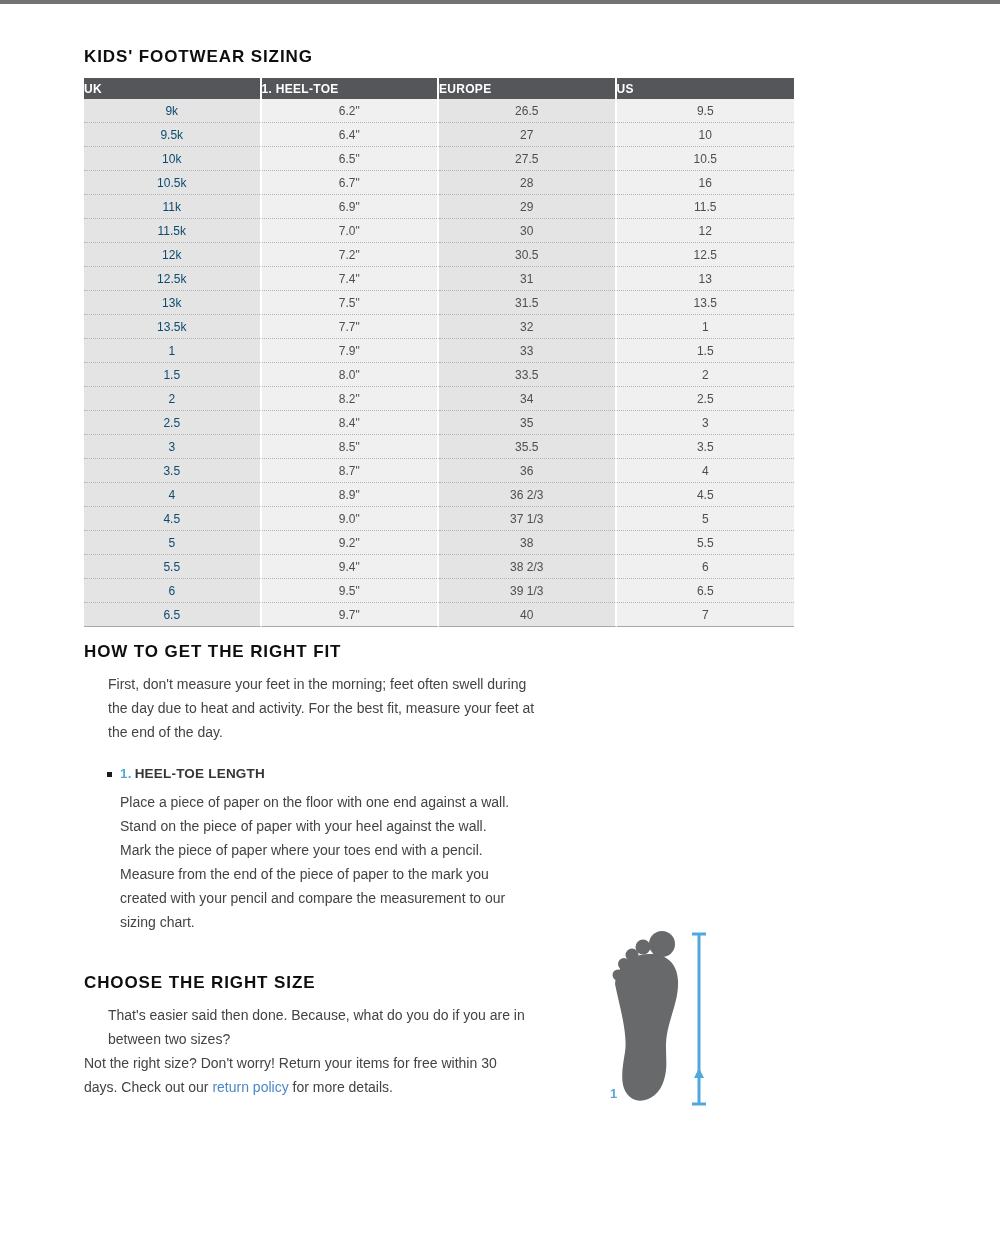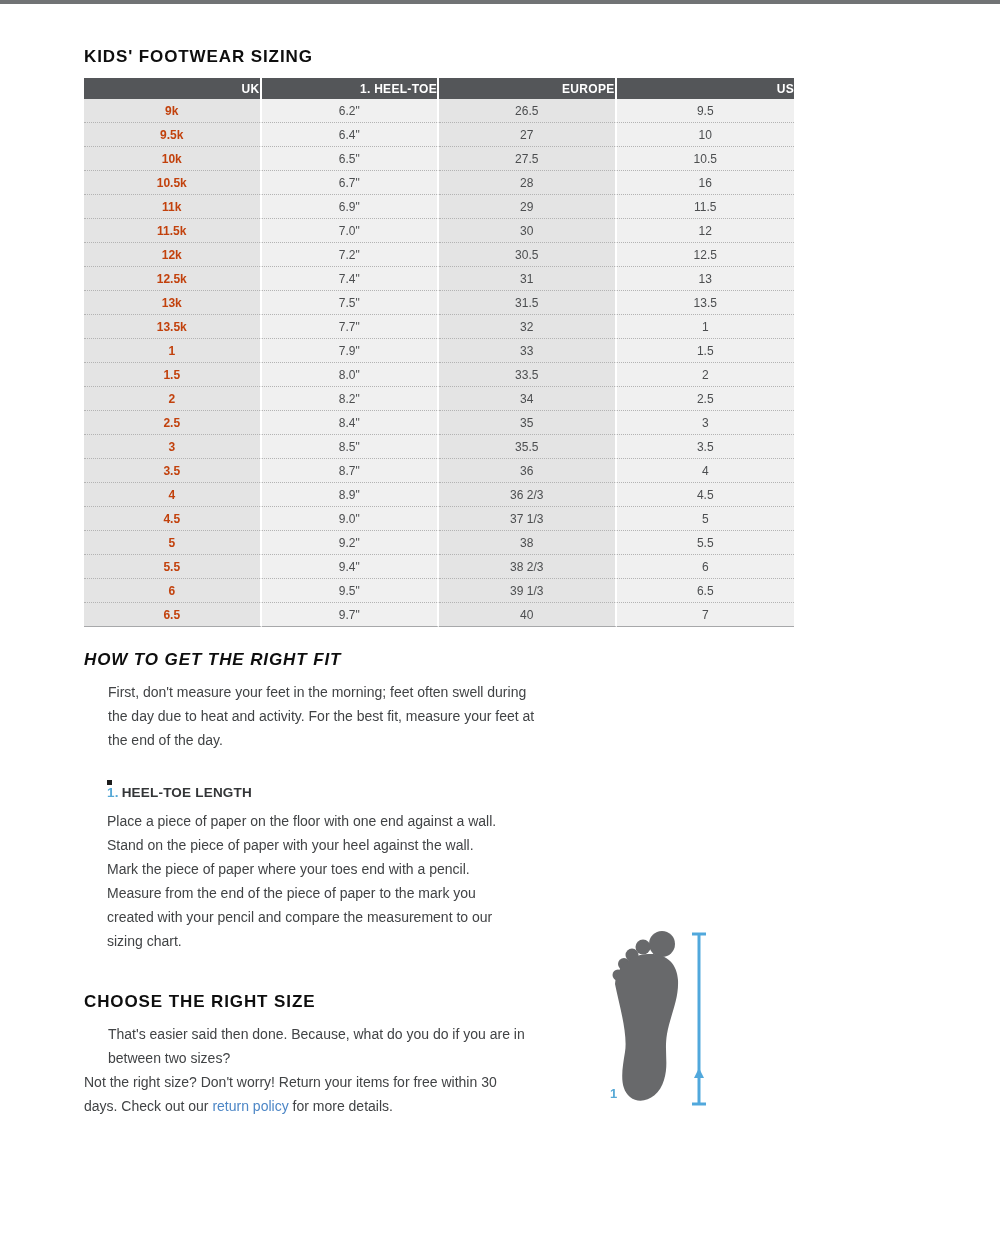--- a/index.html
+++ b/index.html
@@ -33,63 +33,62 @@
     border-spacing: 0;
     table-layout: fixed;
   }
   table.size-table th {
     background: #545659;
     color: #ffffff;
     font-size: 12px;
     font-weight: bold;
     letter-spacing: 0.3px;
     height: 21px;
-    text-align: right;
+    text-align: left;
     border-right: 2px solid #ffffff;
   }
   table.size-table th:last-child { border-right: none; }
   table.size-table td {
     height: 24px;
     text-align: center;
     vertical-align: middle;
     font-size: 12px;
     color: #4c4e50;
     border-bottom: 1px dotted #b3b3b3;
     border-right: 2px solid #ffffff;
   }
   table.size-table td:last-child { border-right: none; }
   table.size-table td:nth-child(odd) { background: #e4e4e4; }
   table.size-table td:nth-child(even) { background: #f0f0f0; }
-  table.size-table td:first-child { font-weight: bold; color: #c2410c; text-align: center; }
+  table.size-table td:first-child { font-weight: normal; color: #0c4a6e; text-align: center; }
   table.size-table tr:last-child td { border-bottom: 1px solid #a7a8aa; }
 
   h2.section-heading {
     font-size: 17px;
     line-height: 17px;
     font-weight: bold;
     letter-spacing: 0.9px;
     color: #0e0e0e;
   }
-  #fit-heading { margin-top: 24px; font-style: italic; }
+  #fit-heading { margin-top: 16px; }
   #choose-heading { margin-top: 40px; }
 
   p.body-text {
     font-size: 14px;
     line-height: 24px;
     color: #414345;
     white-space: pre-line;
     width: 450px;
   }
   .mt12 { margin-top: 12px; margin-left: 24px; }
 
   .step {
     display: flex;
     margin-left: 23px;
     margin-top: 22px;
-    flex-direction: column;
   }
   .bullet-square {
     flex: none;
     width: 5px; height: 5px;
     background: #1c1c1c;
     margin-top: 6px;
     margin-right: 8px;
   }
   .step-title {
     font-size: 13.5px;

